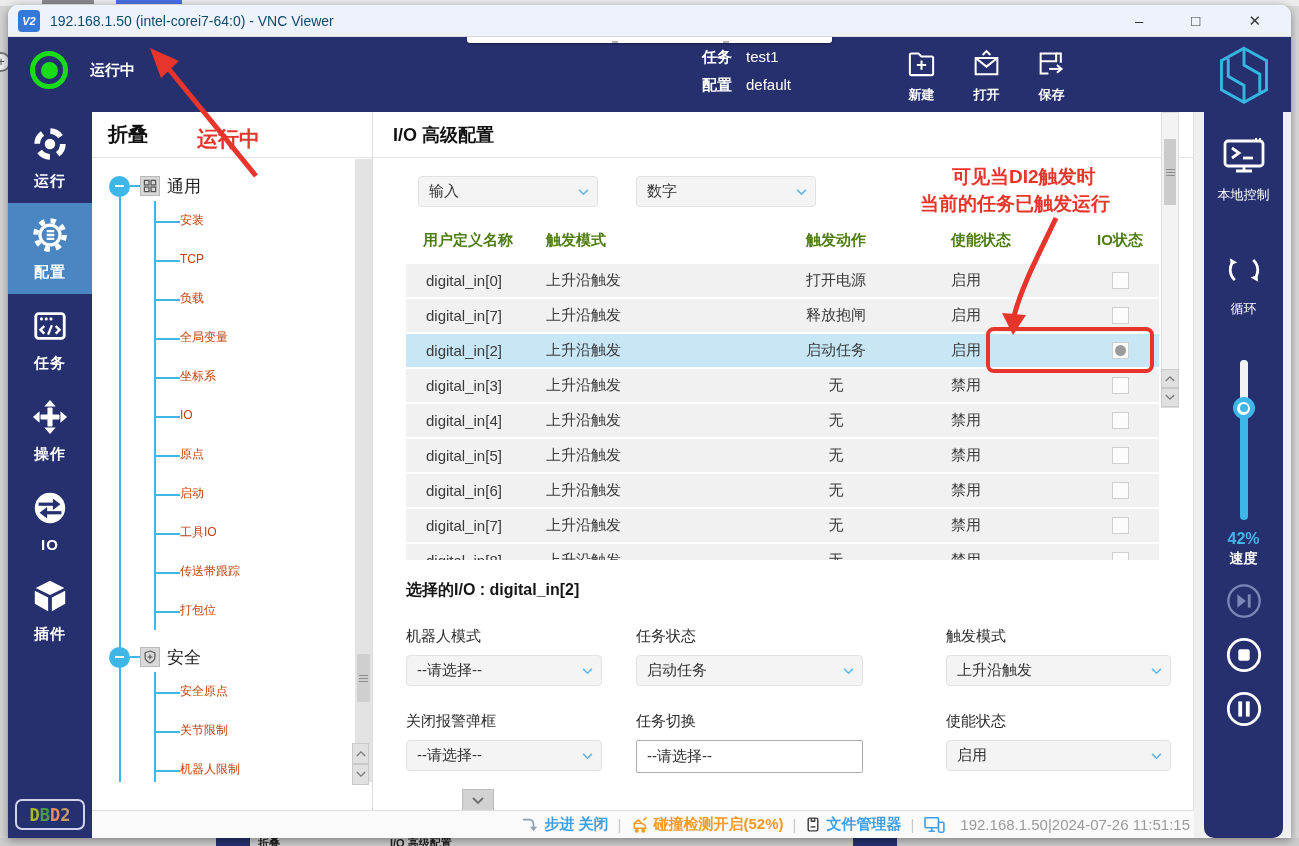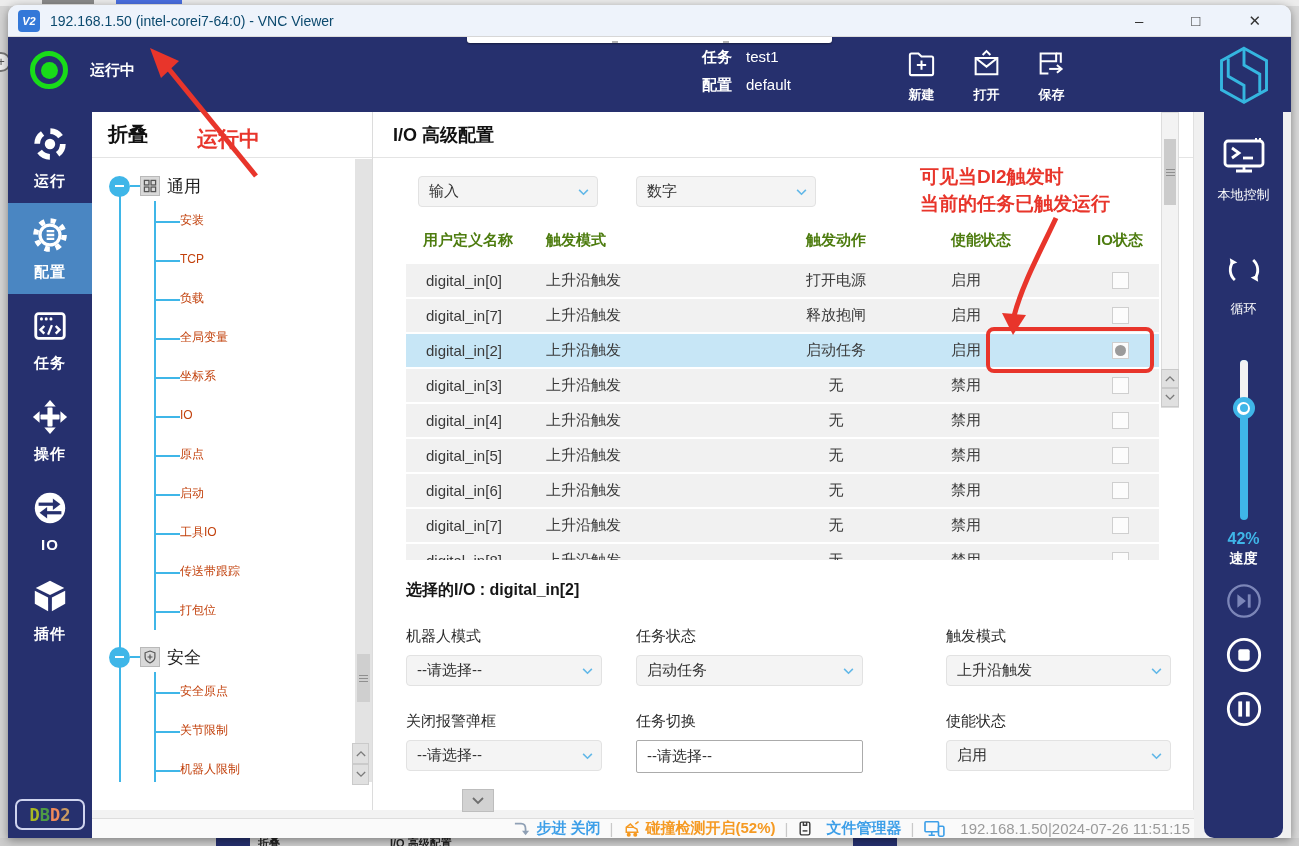--- a/index.html
+++ b/index.html
@@ -125,25 +125,25 @@
   .sl-thumb { position:absolute; left:0; top:37px; width:22px; height:22px; border-radius:50%; background:#3fb6e8; display:flex; align-items:center; justify-content:center; }
   .sl-thumb i { width:13px; height:13px; border-radius:50%; background:#fff; display:flex; align-items:center; justify-content:center; }
   .sl-thumb i b { width:8px; height:8px; border-radius:50%; background:#3fb6e8; }
   .speed { margin-top:10px; text-align:center; }
   .speed .pct { color:#3fb6e8; font-weight:bold; font-size:16px; }
   .speed .slab { color:#fff; font-weight:bold; font-size:14px; margin-top:2px; }
   .rbtns { margin-top:14px; display:flex; flex-direction:column; gap:16px; align-items:center; }
   .rbtn { width:38px; height:38px; cursor:default; }
 
   
-  .statusbar { position:absolute; left:84px; right:97px; bottom:0; height:20px; background:#fafafa; border-top:1px solid #ddd; display:flex; align-items:center; justify-content:flex-end; gap:9px; font-size:15px; padding-right:4px; white-space:nowrap; }
+  .statusbar { position:absolute; left:84px; right:97px; bottom:0; height:28px; background:#fafafa; border-top:1px solid #ddd; display:flex; align-items:center; justify-content:flex-end; gap:9px; font-size:15px; padding-right:4px; white-space:nowrap; }
   .sb-sep { color:#c9c9c9; }
   .sb-step { color:#3d9fe8; font-weight:bold; display:flex; align-items:center; gap:5px; }
   .sb-coll { color:#f59a23; font-weight:bold; display:flex; align-items:center; gap:5px; }
-  .sb-fm { color:#3d9fe8; font-weight:bold; display:flex; align-items:center; gap:13px;justify-content:space-between; }
+  .sb-fm { color:#3d9fe8; font-weight:bold; display:flex; align-items:center; gap:5px;justify-content:space-between; }
   .sb-conn { color:#9a9a9a; display:flex; align-items:center; gap:15px; }
 
   
   #overlay { position:absolute; left:0; top:0; width:1299px; height:846px; pointer-events:none; z-index:50; }
   .ann { position:absolute; color:#e8352b; font-weight:bold; font-size:19px; white-space:nowrap; }
   .redbox { position:absolute; left:986px; top:327px; width:168px; height:46px; border:4px solid #e8352b; border-radius:8px; }
 </style>
 </head>
 <body>
 
@@ -659,21 +659,21 @@
               <rect x="17" y="7" width="6" height="11" rx="1.5" fill="#fafafa"></rect>
             </svg>
           <span>192.168.1.50|2024-07-26 11:51:15</span>
         </span>
       </div>
     </div>
   </div>
 
   <div id="overlay">
     <div class="ann" style="left:197px; top:125px; font-size:21px;">运行中</div>
-    <div class="ann" style="left:920px; top:164px;">可见当DI2触发时</div>
+    <div class="ann" style="left:952px; top:164px;">可见当DI2触发时</div>
     <div class="ann" style="left:920px; top:191px;">当前的任务已触发运行</div>
     <div class="redbox"></div>
     <svg width="1299" height="846" style="position:absolute;left:0;top:0;">
       <line x1="256" y1="176" x2="168" y2="68" stroke="#e8352b" stroke-width="5"></line>
       <polygon points="150,48 179,61 161,78" fill="#e8352b"></polygon>
       <path d="M1056 218 C 1040 252, 1022 285, 1014 316" stroke="#e8352b" stroke-width="5" fill="none"></path>
       <polygon points="1013,335 1002,313 1026,315" fill="#e8352b"></polygon>
     </svg>
   </div>
 </div>

